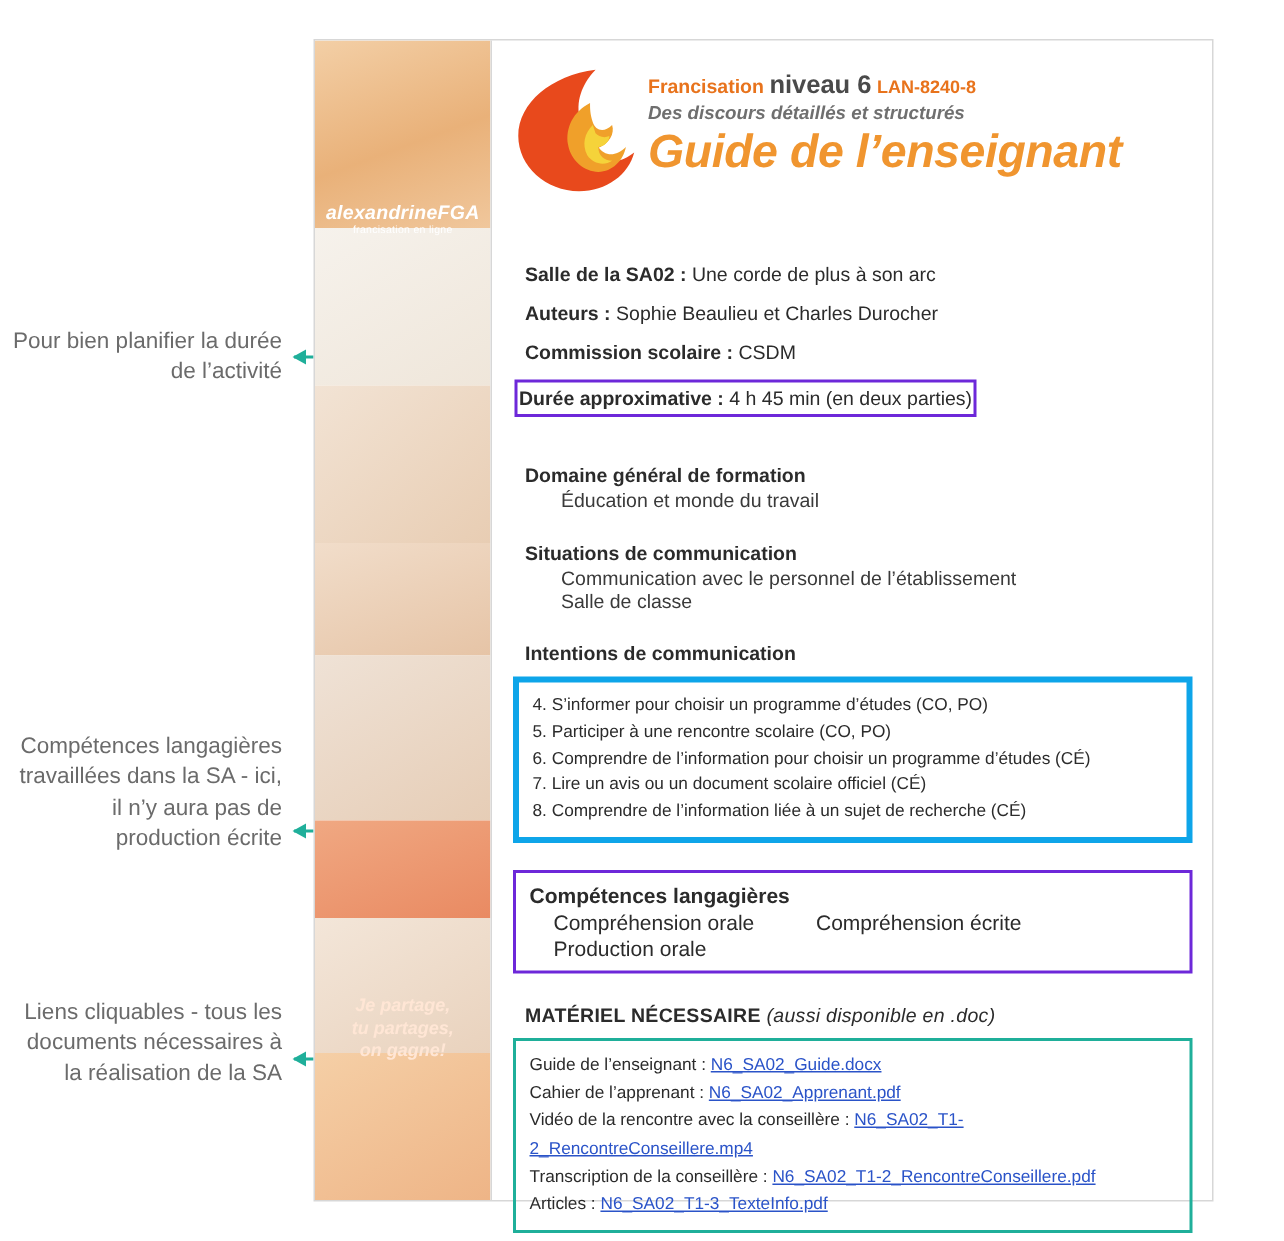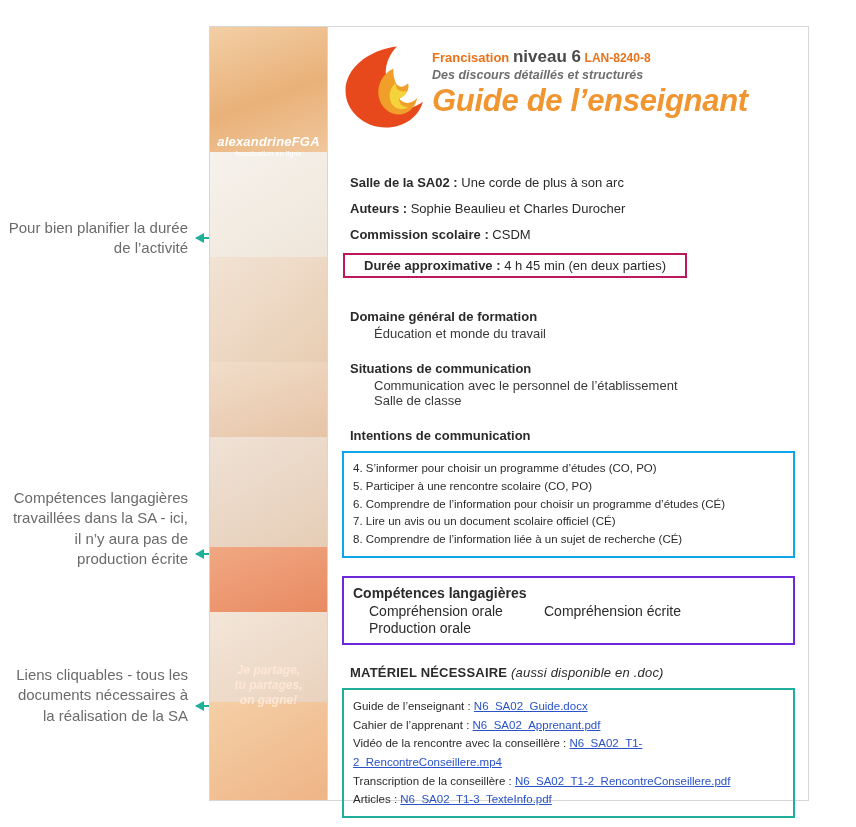--- a/index.html
+++ b/index.html
@@ -177,23 +177,23 @@
   
   .meta {
     margin: 36px 0 0 22px;
     font-size: 13px;
     color: #2b2b2b;
   }
   .meta .row { margin-bottom: 11px; }
   .meta b { font-weight: bold; }
 
   .boxed-teal {
-    border: 2px solid #be185d;
+    border: 2px solid #6d28d9;
     display: inline-block;
-    padding: 3px 19px;
+    padding: 3px 1px;
     margin-left: -7px;
   }
 
   
   .section {
     margin: 0 0 0 22px;
     font-size: 13px;
     color: #2b2b2b;
   }
   .sec-title {
@@ -202,21 +202,21 @@
   }
   .sec-item {
     margin-left: 24px;
     color: #3a3a3a;
   }
   .gap-20 { height: 20px; }
 
   
   .box-orange {
     margin: 8px 14px 0 14px;
-    border: 2px solid #0ea5e9;
+    border: 4px solid #0ea5e9;
     padding: 7px 9px;
     font-size: 11.5px;
     color: #2b2b2b;
     line-height: 1.55;
   }
 
   
   .box-teal {
     margin: 18px 14px 0 14px;
     border: 2px solid #6d28d9;

